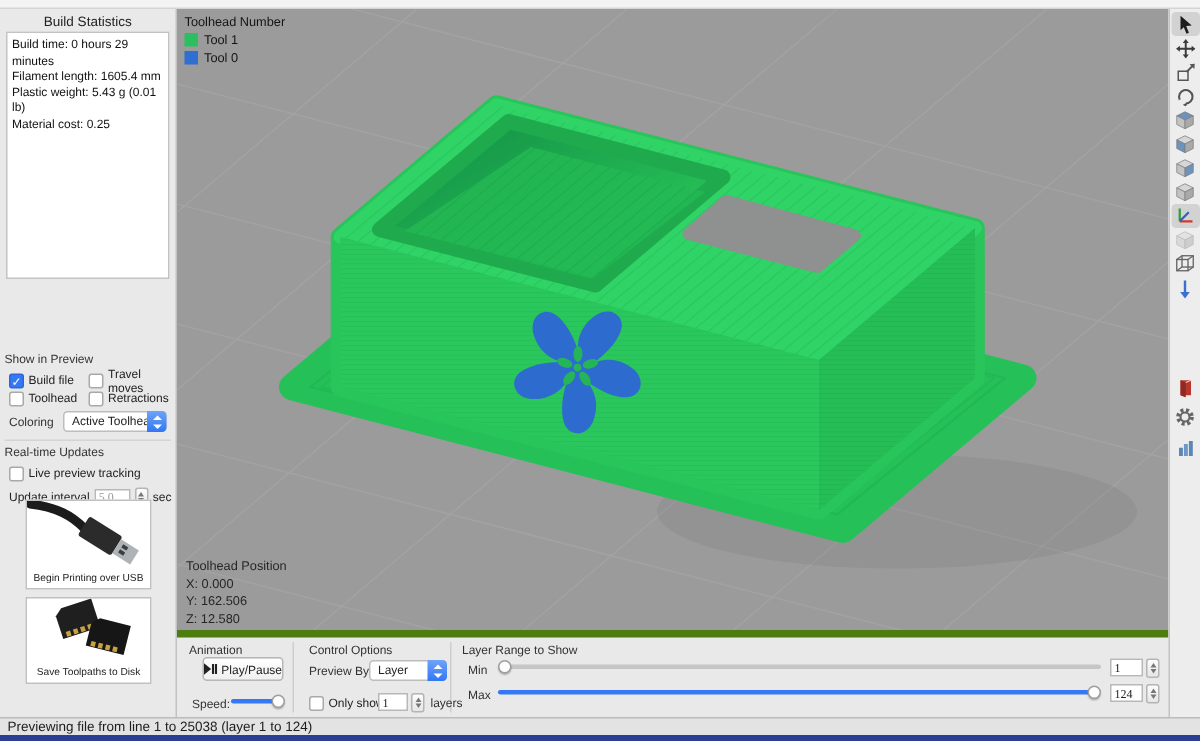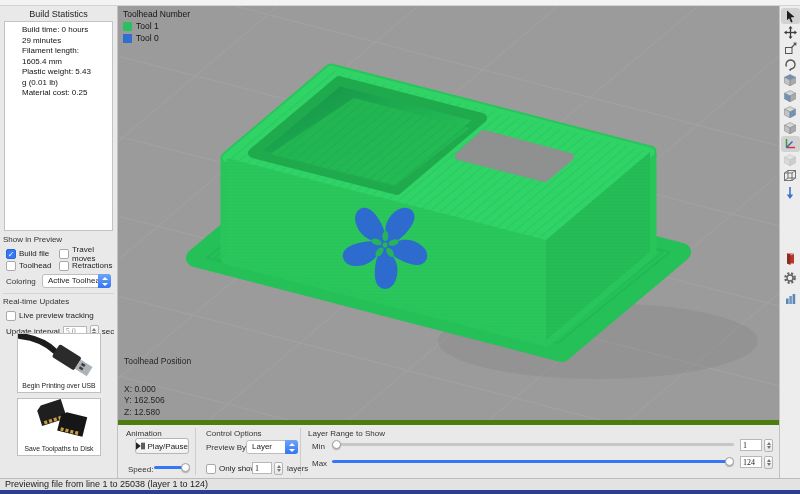--- a/index.html
+++ b/index.html
@@ -5,21 +5,21 @@
   * { box-sizing: border-box; margin: 0; padding: 0; }
   html,body { width:800px; height:494px; }
   body { font-family: "Liberation Sans", sans-serif; background:#e9e9e9; color:#222; overflow:hidden; }
   #app { position:relative; width:800px; height:494px; background:#e9e9e9; }
 
   .top-strip { position:absolute; left:0; top:0; width:800px; height:6px; background:#f3f3f3; border-bottom:1px solid #d4d4d4; }
 
   
   .left-panel { position:absolute; left:0; top:6px; width:118px; height:472px; background:#e9e9e9; border-right:1px solid #c2c2c2; font-size:8px; }
   .panel-title { position:absolute; top:3px; left:0; width:100%; text-align:center; font-size:9px; color:#222; }
-  .stats-box { position:absolute; left:4px; top:15px; width:109px; height:210px; background:#fff; border:1px solid #c3c3c3; padding:3px 17px; }
+  .stats-box { position:absolute; left:4px; top:15px; width:109px; height:165px; background:#fff; border:1px solid #c3c3c3; padding:3px 3px; }
   .stats-box div { font-size:8px; line-height:10.5px; color:#111; }
   .sec-label { position:absolute; left:3px; font-size:8px; color:#333; }
   .cb-row { position:absolute; left:6px; width:110px; height:11px; }
   .cb-item { position:absolute; top:0; display:flex; align-items:center; gap:3px; height:11px; }
   .cb { width:10px; height:10px; background:#fff; border:1px solid #a9a9a9; border-radius:2px; flex:0 0 auto; text-align:center; line-height:9px; font-size:8px; color:#fff; }
   .cb.checked { background:#3478f6; border-color:#2b66da; }
   .cb.checked::after { content:"✓"; }
   .popup { position:relative; background:#fff; border:1px solid #bdbdbd; border-radius:3px; height:14px; font-size:8px; line-height:12px; padding-left:5px; color:#222; }
   .popup .cap { position:absolute; right:-1px; top:-1px; height:14px; width:13px; background:linear-gradient(#6ea4f9,#3276f4); border-radius:0 3px 3px 0; }
   .popup .cap .up, .popup .cap .dn { position:absolute; left:3.5px; width:0; height:0; border-left:3px solid transparent; border-right:3px solid transparent; }
@@ -36,21 +36,21 @@
   .img-card .cap { font-size:6.8px; color:#222; padding-bottom:2px; }
   .exit-btn { position:absolute; left:7px; top:452px; width:104px; height:16px; background:linear-gradient(#ffffff,#f1f1f1); border:1px solid #b6b6b6; border-radius:3px; display:flex; align-items:center; justify-content:center; gap:4px; font-size:8.5px; color:#222; }
 
   
   .viewport { position:absolute; left:118px; top:6px; width:661px; height:414px; background:#9b9b9b; overflow:hidden; }
   .legend { position:absolute; left:5px; top:3px; font-size:8.5px; color:#141414; }
   .legend .item { display:flex; align-items:center; gap:4px; margin-top:2px; }
   .swatch { width:9px; height:9px; }
   .mode-label { position:absolute; top:4px; left:0; width:100%; text-align:center; font-size:9px; color:#3a3a3a; }
   .pos-block { position:absolute; left:6px; bottom:2px; font-size:8.5px; color:#262626; line-height:11.5px; }
-  .pos-block .t { margin-bottom:16px; }
+  .pos-block .t { margin-bottom:0; }
 
   
   .bottom-bar { position:absolute; left:118px; top:420px; width:661px; height:58px; background:#e9e9e9; border-top:5px solid #4d7c0f; font-size:8px; }
   .vdiv { position:absolute; top:3px; bottom:3px; width:1px; background:#cdcdcd; }
   .bb-label { position:absolute; font-size:8px; color:#333; }
   .play-btn { position:absolute; left:17px; top:13px; width:54px; height:16px; background:linear-gradient(#ffffff,#f0f0f0); border:1px solid #b6b6b6; border-radius:3px; display:flex; align-items:center; justify-content:center; gap:3px; font-size:8px; color:#222; }
   .slider { position:absolute; height:9px; }
   .slider .track { position:absolute; left:0; right:0; top:3px; height:3px; border-radius:2px; background:#c6c6c6; }
   .slider .fill { position:absolute; left:0; top:3px; height:3px; border-radius:2px; background:#3478f6; }
   .slider .knob { position:absolute; top:-0.5px; width:9px; height:9px; border-radius:50%; background:#fdfdfd; border:1px solid #9e9e9e; box-shadow:0 1px 1px rgba(0,0,0,.25); }

